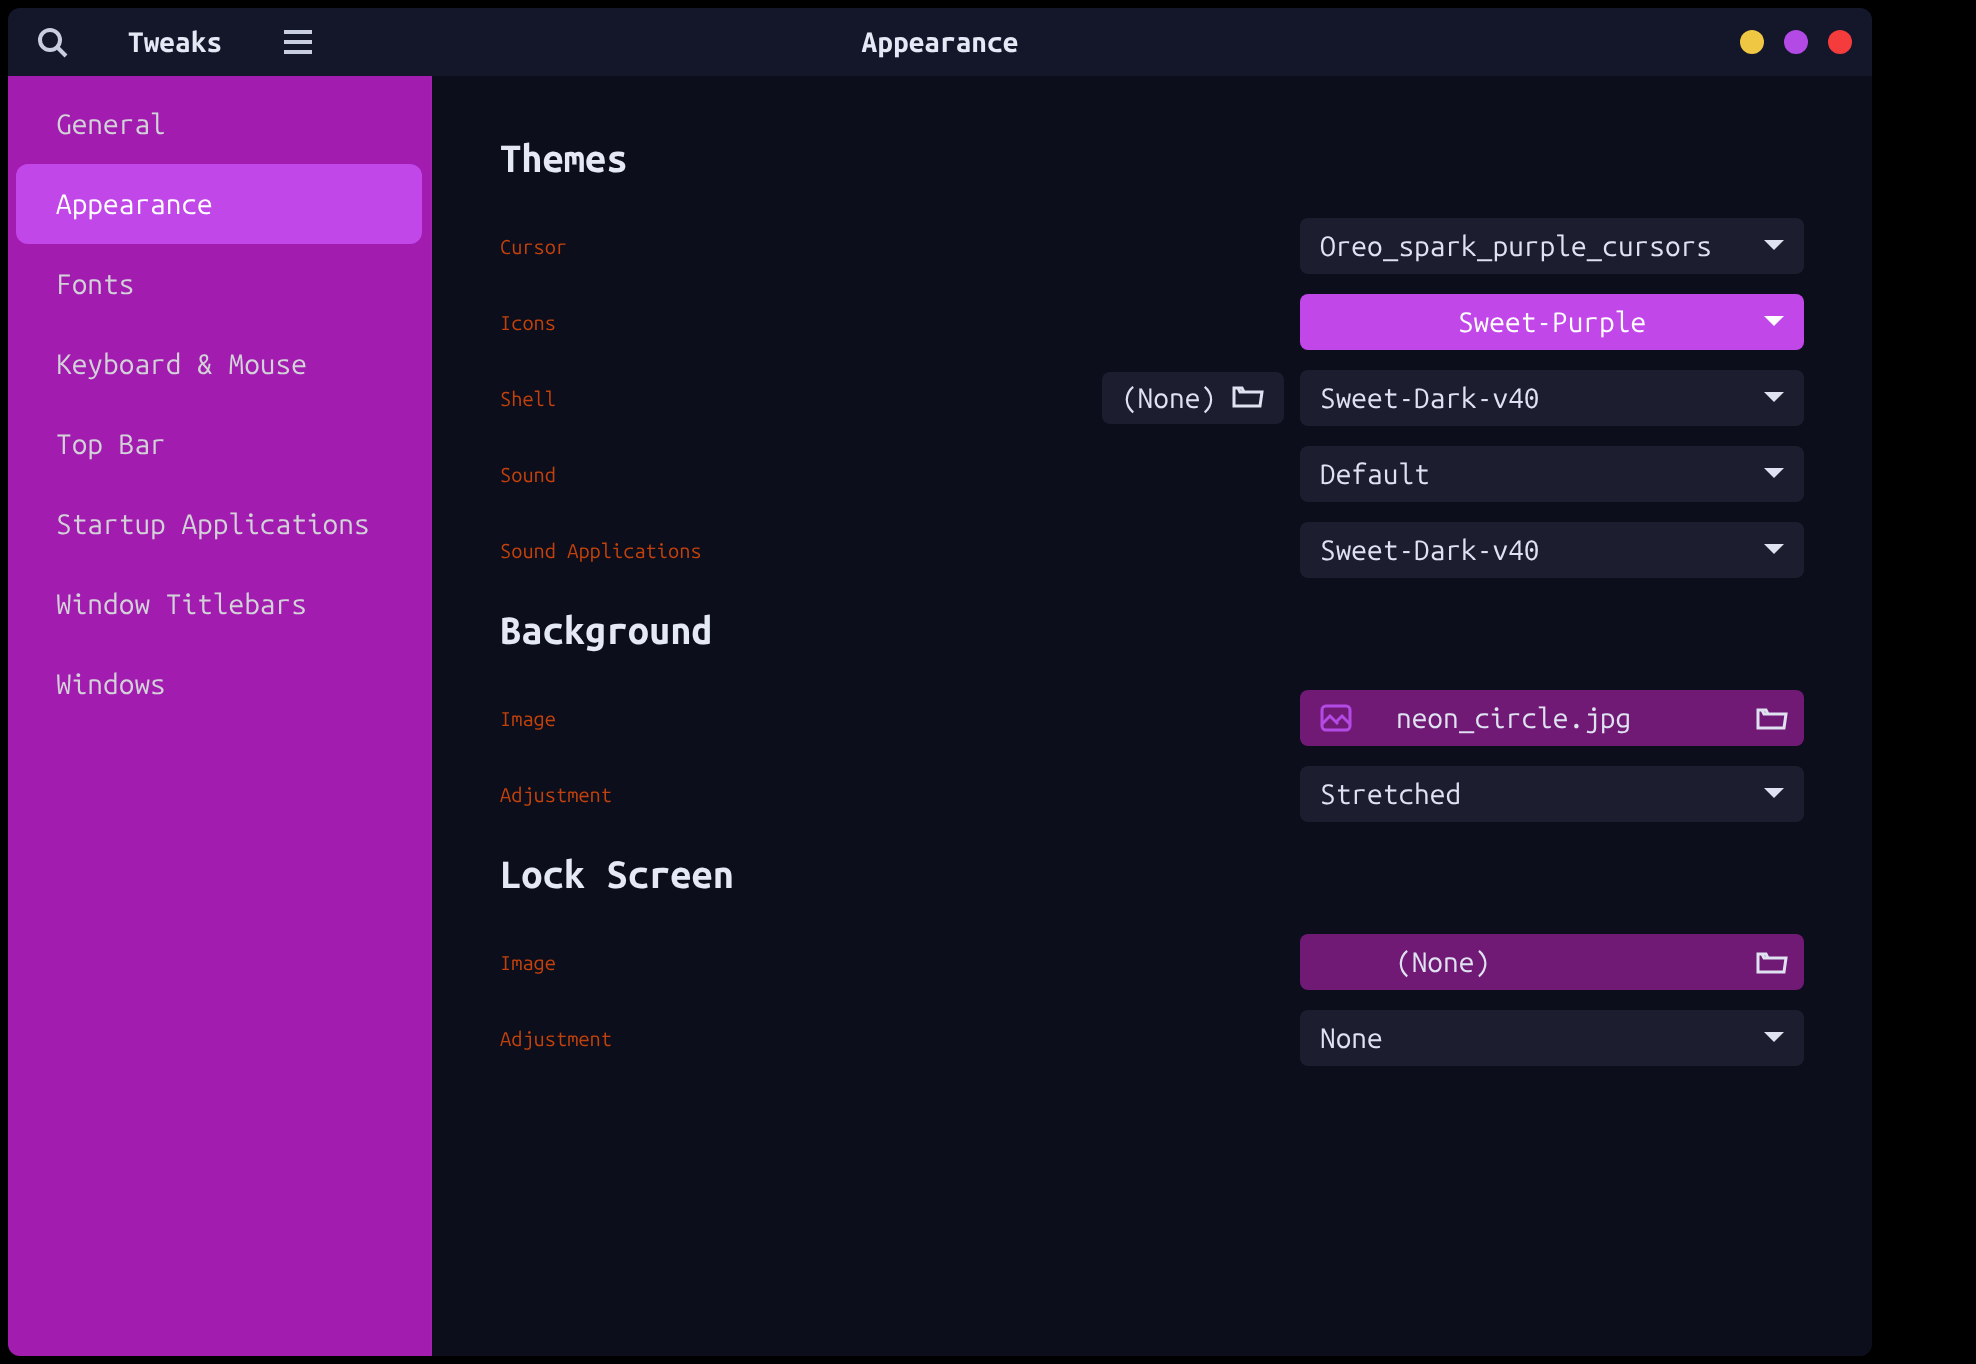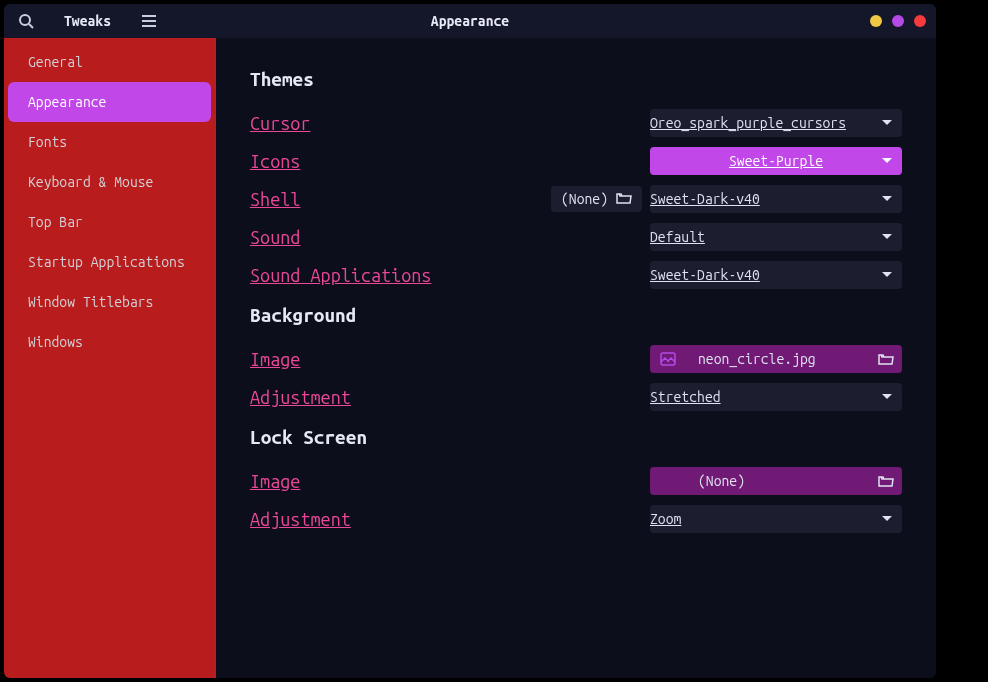--- a/index.html
+++ b/index.html
@@ -14,31 +14,31 @@
     .hamburger-icon { color: #c8cde0; display: flex; align-items: center; cursor: pointer; }
     .titlebar-center { position: absolute; left: 50%; transform: translateX(-50%); color: #e5e8f5; font-weight: bold; font-size: 14px; }
     .window-controls { position: absolute; right: 10px; display: flex; gap: 10px; }
     .dot { width: 12px; height: 12px; border-radius: 50%; cursor: pointer; }
     .dot-yellow { background: #f0c743; }
     .dot-purple { background: #b44ae6; }
     .dot-red { background: #f53c3c; }
     
     .body { display: flex; flex: 1; min-height: 0; }
     
-    .sidebar { width: 212px; background: #b91c1c; padding-top: 4px; display: flex; flex-direction: column; border-right: 1px solid rgba(255,255,255,0.02); }
+    .sidebar { width: 212px; background: #a21caf; padding-top: 4px; display: flex; flex-direction: column; border-right: 1px solid rgba(255,255,255,0.02); }
     .sidebar-item { height: 40px; display: flex; align-items: center; padding-left: 20px; color: #d2d2d8; font-size: 14px; cursor: pointer; border-radius: 6px; margin: 0 4px; }
     .sidebar-item.active { background: #c147e9; color: #fff; }
     
     .content { flex: 1; background: #0c0e1b; padding: 20px 34px 0 34px; overflow-y: auto; }
     .section-title { color: #e5e8f5; font-weight: bold; font-size: 19px; margin-bottom: 14px; margin-top: 10px; }
     .row { display: flex; align-items: center; height: 38px; }
-    .row-label { color: #ec4899; font-size: 18px; flex: 0 0 auto; text-decoration: underline; }
+    .row-label { color: #c2410c; font-size: 10px; flex: 0 0 auto; }
     .row-spacer { flex: 1; }
     
-    .select-box { width: 252px; height: 28px; background: #1c1e30; border-radius: 4px; display: flex; align-items: center; padding: 0 0; color: #dfe2f0; font-size: 14px; cursor: pointer; position: relative; text-decoration: underline; }
+    .select-box { width: 252px; height: 28px; background: #1c1e30; border-radius: 4px; display: flex; align-items: center; padding: 0 10px; color: #dfe2f0; font-size: 14px; cursor: pointer; position: relative; }
     .select-box.accent { background: #c147e9; color: #fff; justify-content: center; }
     .select-arrow { position: absolute; right: 10px; display: flex; align-items: center; }
     
     .mini-select { height: 26px; background: #1c1e30; border-radius: 4px; display: flex; align-items: center; padding: 0 10px; color: #dfe2f0; font-size: 14px; cursor: pointer; margin-right: 8px; gap: 8px; }
     
     .file-box { width: 252px; height: 28px; background: #701a75; border-radius: 4px; display: flex; align-items: center; padding: 0 10px; color: #dfe2f0; font-size: 14px; cursor: pointer; position: relative; gap: 22px; }
     .file-icon { display: flex; color: #b44ae6; }
     .file-open-icon { position: absolute; right: 8px; display: flex; color: #dfe2f0; }
     
     svg { flex-shrink: 0; }
@@ -222,21 +222,21 @@
                 <path d="M1 3 L1 12 L14 12 L15 5 L4 5 L3 3 Z M1 3 L5 3 L6 5"></path>
               </svg>
             </span>
         </div>
       </div>
 
       <div class="row">
         <span class="row-label">Adjustment</span>
         <span class="row-spacer"></span>
         <div class="select-box">
-          <span>Zoom</span>
+          <span>None</span>
           <span class="select-arrow">
               <svg width="10" height="6" viewBox="0 0 10 6">
                 <path d="M0 0 L5 5 L10 0 Z" fill="currentColor"></path>
               </svg>
             </span>
         </div>
       </div>
 
     </div>
   </div>

